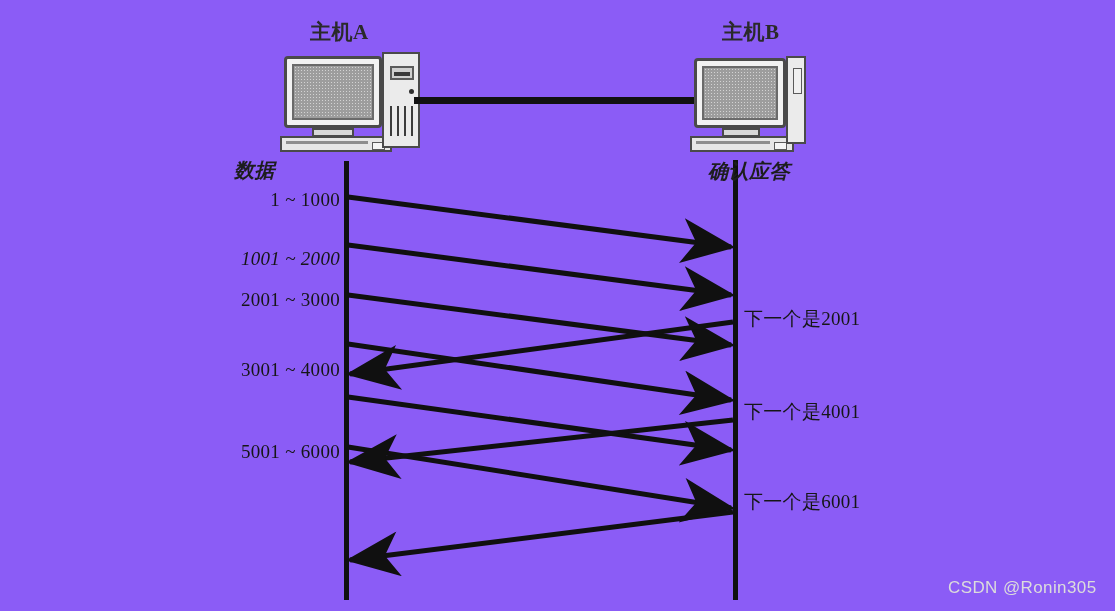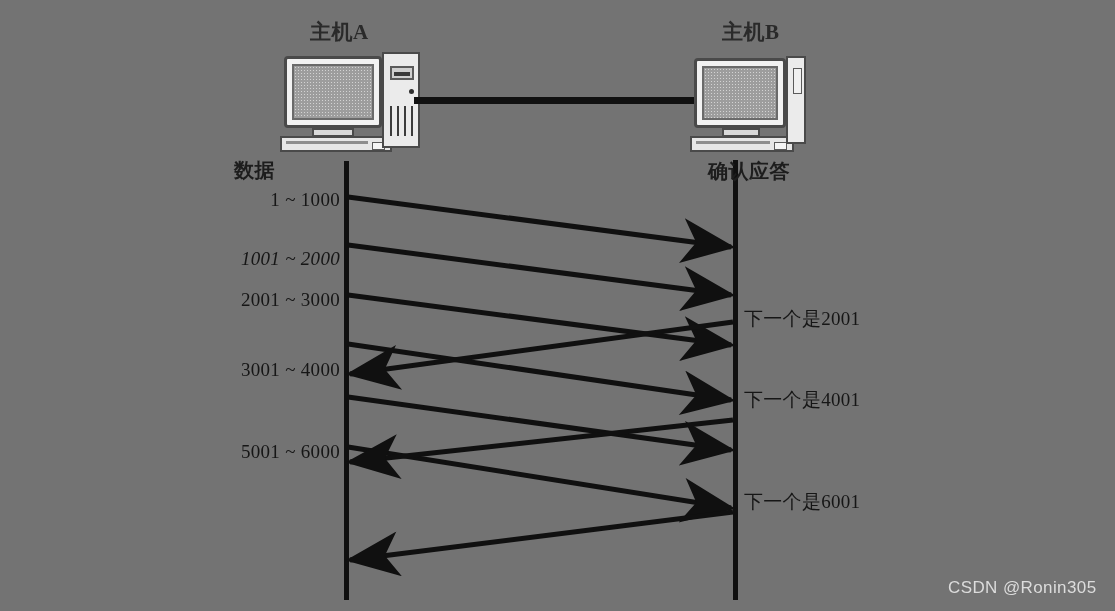--- a/index.html
+++ b/index.html
@@ -7,21 +7,21 @@
     padding: 0;
     background: #ffffff;
   }
   body {
     font-family: "Liberation Serif", "DejaVu Serif", serif;
   }
   #canvas {
     position: relative;
     width: 1115px;
     height: 611px;
-    background: #737373;
+    background: #8b5cf6;
     overflow: hidden;
   }
 
   
   .host {
     position: absolute;
   }
   .host-label {
     position: absolute;
     font-family: "Liberation Serif", "DejaVu Serif", serif;
@@ -133,20 +133,21 @@
   }
 
   
   .col-header {
     position: absolute;
     font-size: 20px;
     font-weight: bold;
     color: #1d1d1d;
     white-space: nowrap;
     letter-spacing: 0.5px;
+    font-style: italic;
   }
   .data-label {
     position: absolute;
     font-size: 19px;
     color: #161616;
     white-space: nowrap;
     text-align: right;
     letter-spacing: 0.3px;
   }
   .ack-label {
@@ -221,21 +222,21 @@
   <div class="col-header" style="left:234px; top:157px;">数据</div>
   <div class="col-header" style="left:708px; top:158px;">确认应答</div>
 
   <div class="data-label" style="left:140px; top:189px; width:200px;">1 ~ 1000</div>
   <div class="data-label" style="left:140px; top:248px; width:200px;font-style:italic;">1001 ~ 2000</div>
   <div class="data-label" style="left:140px; top:289px; width:200px;text-align:right;">2001 ~ 3000</div>
   <div class="data-label" style="left:140px; top:339px; width:200px;margin-top:20px;">3001 ~ 4000</div>
   <div class="data-label" style="left:140px; top:441px; width:200px;">5001 ~ 6000</div>
 
   <div class="ack-label" style="left:744px; top:306px;">下一个是2001</div>
-  <div class="ack-label" style="left:744px; top:387px;">下一个是4001</div>
+  <div class="ack-label" style="left:744px; top:399px;">下一个是4001</div>
   <div class="ack-label" style="left:744px; top:489px;">下一个是6001</div>
 
   <svg id="arrow-layer" viewBox="0 0 1115 611" xmlns="http://www.w3.org/2000/svg">
     <defs>
       <marker id="ah-r" viewBox="0 0 12 10" refX="11" refY="5" markerWidth="11" markerHeight="9" orient="auto-start-reverse">
         <path d="M 0 0 L 12 5 L 0 10 L 3.2 5 Z" fill="#101010"></path>
       </marker>
       <marker id="ah-l" viewBox="0 0 12 10" refX="11" refY="5" markerWidth="11" markerHeight="9" orient="auto-start-reverse">
         <path d="M 0 0 L 12 5 L 0 10 L 3.2 5 Z" fill="#101010"></path>
       </marker>

